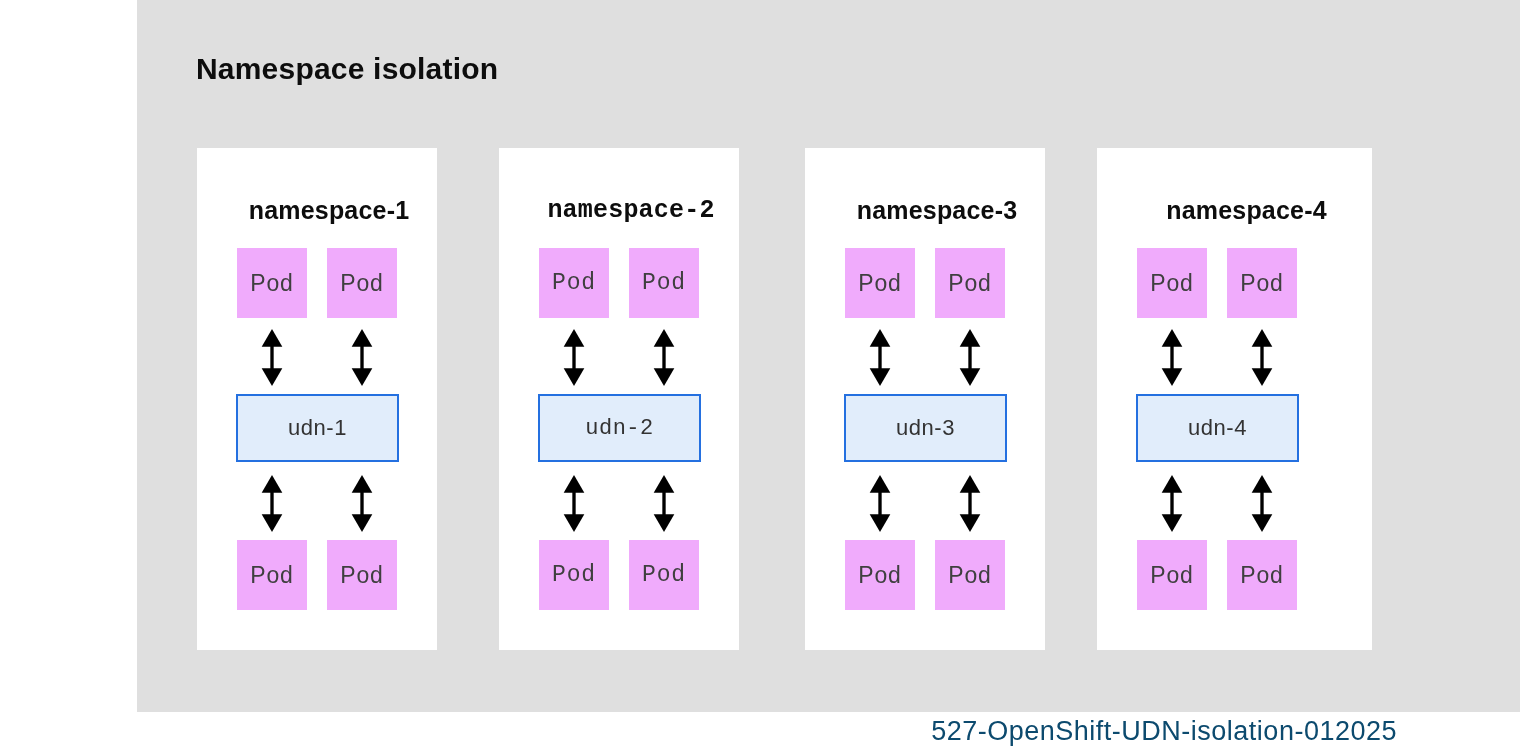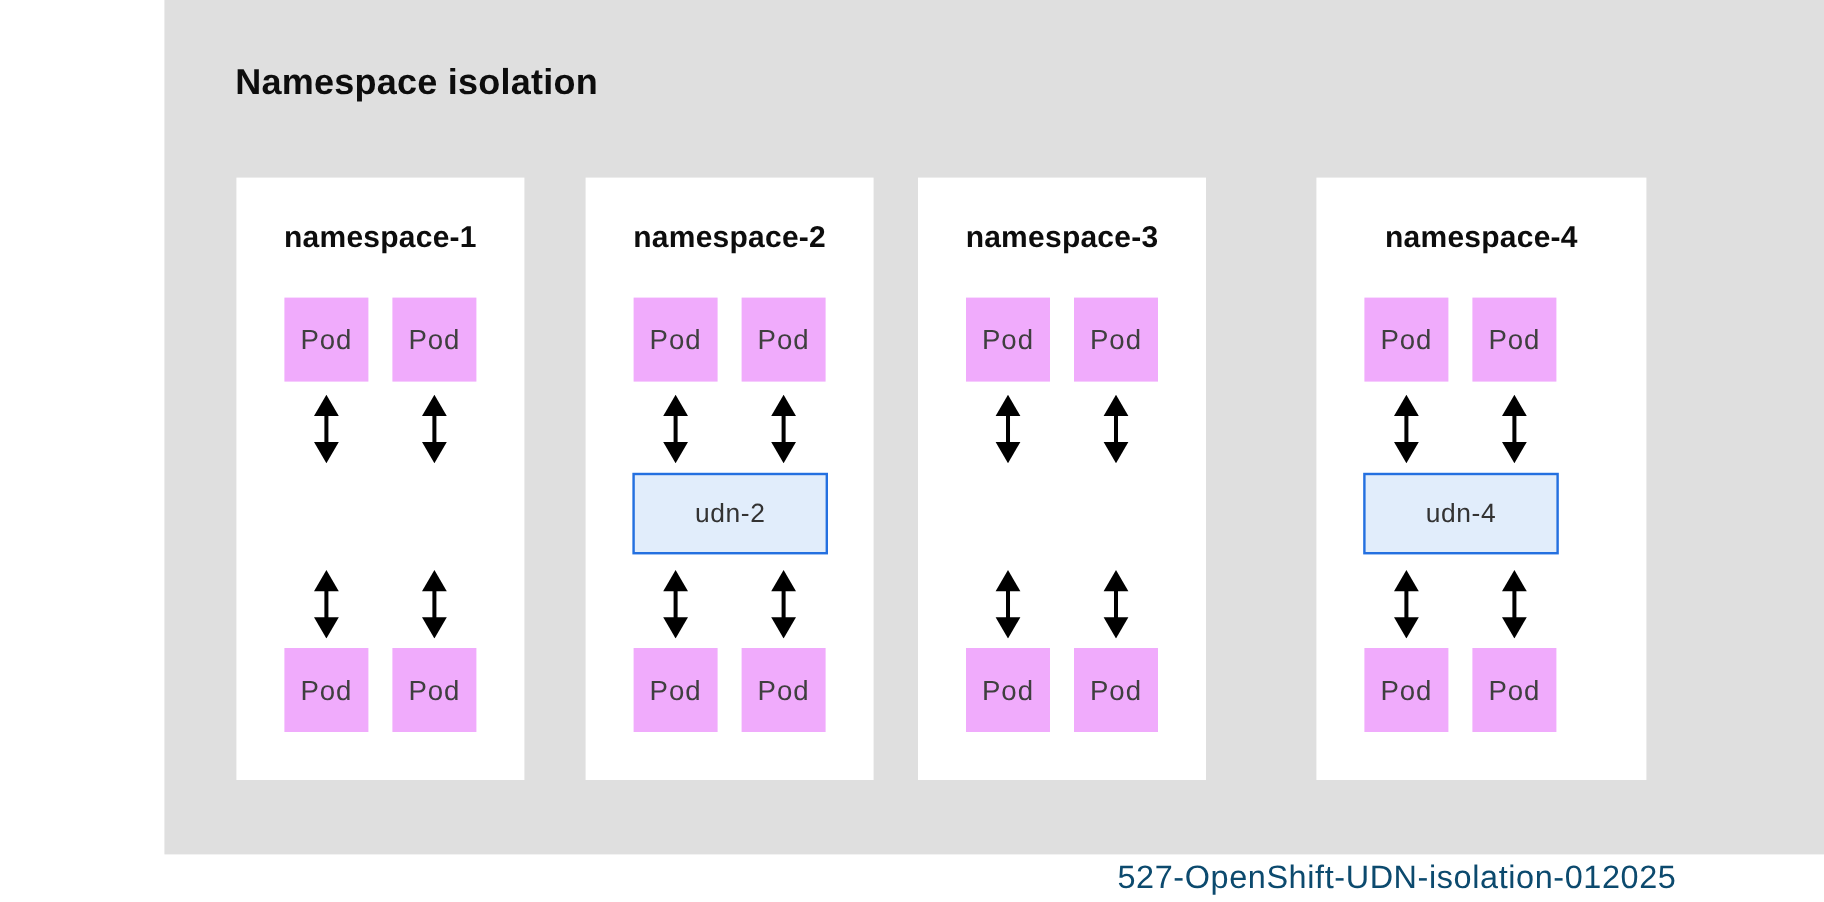--- a/index.html
+++ b/index.html
@@ -32,29 +32,29 @@
     color: #0d0d0d;
   }
   .panel {
     position: absolute;
     top: 148px;
     width: 240px;
     height: 502px;
     background: #ffffff;
   }
   .panel.p1 { left: 60px; }
-  .panel.p2 { left: 351px; }
-  .panel.p3 { left: 628px; }
+  .panel.p2 { left: 362px; font-family: Liberation Mono, monospace; }
+  .panel.p3 { left: 668px; }
   .panel.p4 { left: 960px; padding-left: 35px; }
   .ns-title {
     position: absolute;
     top: 36px;
     left: 0;
     width: 100%;
-    margin: 0;
+    margin: 12px;
     text-align: center;
     font-size: 25px;
     font-weight: 800;
     letter-spacing: 0.2px;
     color: #0d0d0d;
   }
   .pod {
     position: absolute;
     width: 70px;
     height: 70px;
@@ -118,20 +118,21 @@
     <svg class="arrow ar-a ar-top" viewBox="0 0 24 58" aria-hidden="true">
         <path d="M12 0 L22.5 18 L1.5 18 Z" fill="#000"></path>
         <path d="M12 58 L22.5 40 L1.5 40 Z" fill="#000"></path>
         <rect x="10.3" y="14" width="3.4" height="30" fill="#000"></rect>
       </svg>
     <svg class="arrow ar-b ar-top" viewBox="0 0 24 58" aria-hidden="true">
         <path d="M12 0 L22.5 18 L1.5 18 Z" fill="#000"></path>
         <path d="M12 58 L22.5 40 L1.5 40 Z" fill="#000"></path>
         <rect x="10.3" y="14" width="3.4" height="30" fill="#000"></rect>
       </svg>
+    <div class="udn">udn-1</div>
     <svg class="arrow ar-a ar-bot" viewBox="0 0 24 58" aria-hidden="true">
         <path d="M12 0 L22.5 18 L1.5 18 Z" fill="#000"></path>
         <path d="M12 58 L22.5 40 L1.5 40 Z" fill="#000"></path>
         <rect x="10.3" y="14" width="3.4" height="30" fill="#000"></rect>
       </svg>
     <svg class="arrow ar-b ar-bot" viewBox="0 0 24 58" aria-hidden="true">
         <path d="M12 0 L22.5 18 L1.5 18 Z" fill="#000"></path>
         <path d="M12 58 L22.5 40 L1.5 40 Z" fill="#000"></path>
         <rect x="10.3" y="14" width="3.4" height="30" fill="#000"></rect>
       </svg>
@@ -175,20 +176,21 @@
     <svg class="arrow ar-a ar-top" viewBox="0 0 24 58" aria-hidden="true">
         <path d="M12 0 L22.5 18 L1.5 18 Z" fill="#000"></path>
         <path d="M12 58 L22.5 40 L1.5 40 Z" fill="#000"></path>
         <rect x="10.3" y="14" width="3.4" height="30" fill="#000"></rect>
       </svg>
     <svg class="arrow ar-b ar-top" viewBox="0 0 24 58" aria-hidden="true">
         <path d="M12 0 L22.5 18 L1.5 18 Z" fill="#000"></path>
         <path d="M12 58 L22.5 40 L1.5 40 Z" fill="#000"></path>
         <rect x="10.3" y="14" width="3.4" height="30" fill="#000"></rect>
       </svg>
+    <div class="udn">udn-3</div>
     <svg class="arrow ar-a ar-bot" viewBox="0 0 24 58" aria-hidden="true">
         <path d="M12 0 L22.5 18 L1.5 18 Z" fill="#000"></path>
         <path d="M12 58 L22.5 40 L1.5 40 Z" fill="#000"></path>
         <rect x="10.3" y="14" width="3.4" height="30" fill="#000"></rect>
       </svg>
     <svg class="arrow ar-b ar-bot" viewBox="0 0 24 58" aria-hidden="true">
         <path d="M12 0 L22.5 18 L1.5 18 Z" fill="#000"></path>
         <path d="M12 58 L22.5 40 L1.5 40 Z" fill="#000"></path>
         <rect x="10.3" y="14" width="3.4" height="30" fill="#000"></rect>
       </svg>

